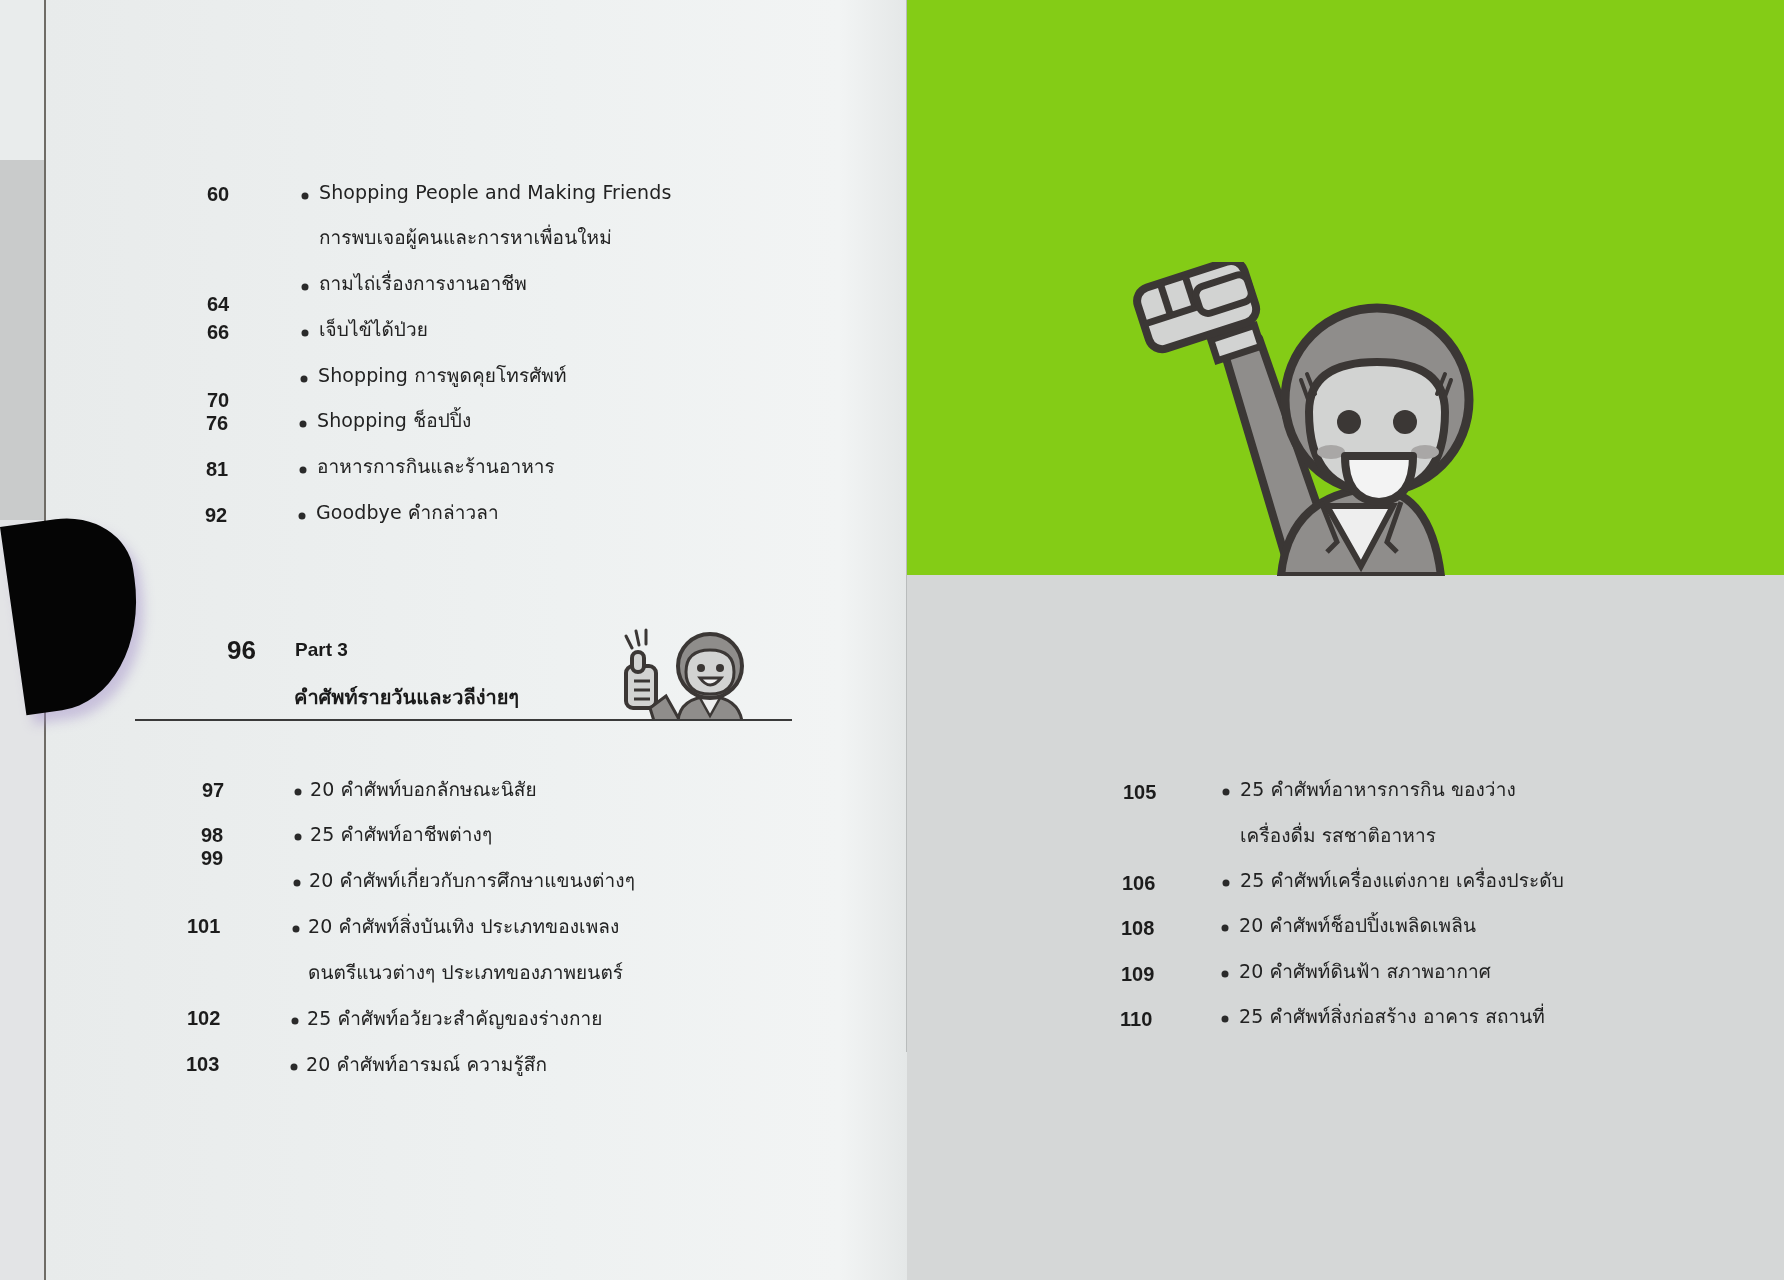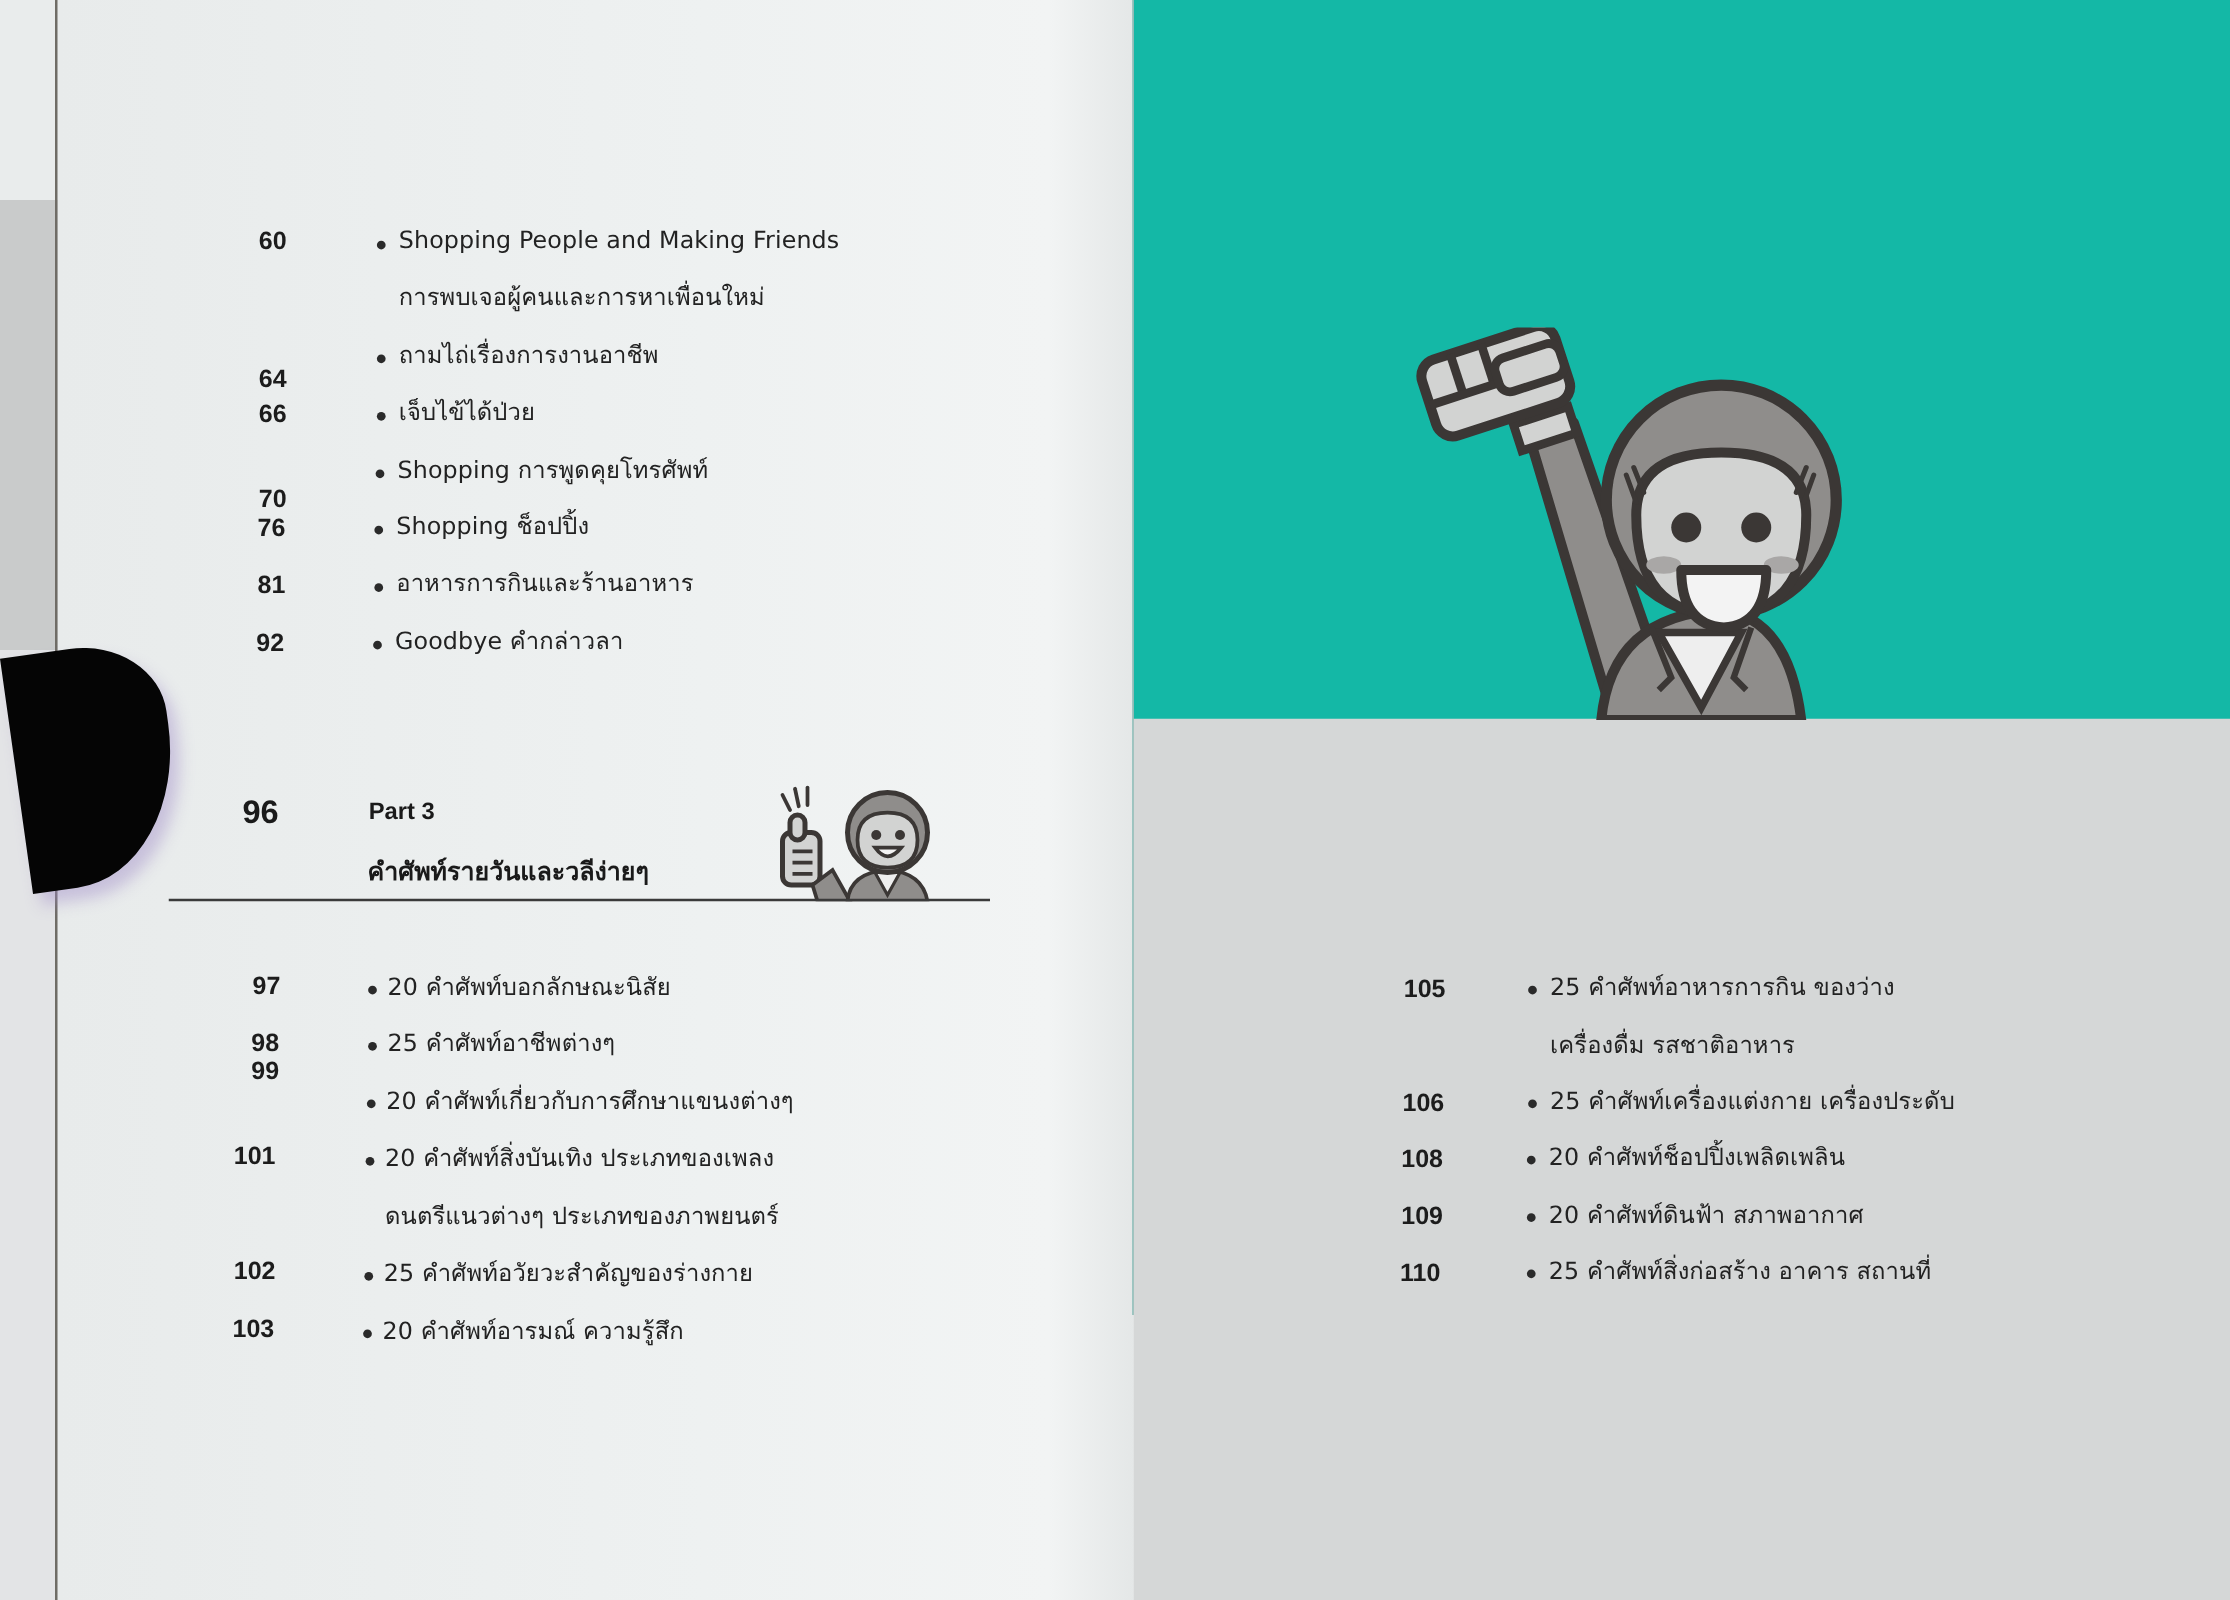--- a/index.html
+++ b/index.html
@@ -13,21 +13,21 @@
     position:absolute; left:0; top:0; width:48px; height:1280px;
     background:linear-gradient(180deg,#e9ecec 0,#e9ecec 160px,#c9cbcb 160px,#c9cbcb 520px,#e3e4e6 520px,#e3e4e6 100%);
   }
   .page-left {
     position:absolute; left:44px; top:0; width:862px; height:1280px;
     background:linear-gradient(90deg,#e8ebeb 0%,#eef1f1 60%,#f2f4f4 92%,#e4e7e7 100%);
     border-left:2px solid #6f6c66;
   }
   .page-right {
     position:absolute; left:906px; top:0; width:878px; height:1052px;
-    background:#14b8a6;
+    background:#84cc16;
     border-left:1px solid #b9bcbc;
   }
   .right-grey-block {
     position:absolute; left:0; top:575px; width:878px; height:705px;
     background:#d5d7d7;
   }
   .gutter-shadow {
     position:absolute; left:880px; top:0; width:26px; height:1280px;
     background:linear-gradient(90deg,rgba(255,255,255,0) 0,rgba(255,255,255,.35) 60%,rgba(180,180,185,.35) 100%);
   }
@@ -39,21 +39,21 @@
     position:absolute; width:7px; height:7px; border-radius:50%;
     background:#2a2a2a; transform:translate(-50%,-50%);
   }
   .toc-text {
     position:absolute; font-family:"DejaVu Sans", sans-serif;
     font-size:19px; color:#222; transform:translateY(-50%); white-space:nowrap;
     letter-spacing:0.1px;
   }
   .part-num {
     position:absolute; font-family:"Liberation Sans", sans-serif; font-weight:bold;
-    font-size:26px; color:#1a1a1a; transform:translateY(-50%);
+    font-size:26px; color:#1a1a1a; transform:translateY(-50%);margin-left:33px;
   }
   .part-title {
     position:absolute; font-family:"Liberation Sans", sans-serif; font-weight:bold;
     font-size:19px; color:#1a1a1a; transform:translateY(-50%);
   }
   .part-subtitle {
     position:absolute; font-family:"DejaVu Sans", sans-serif; font-weight:bold;
     font-size:20px; color:#1a1a1a; transform:translateY(-50%); white-space:nowrap;
   }
   .part-rule {

